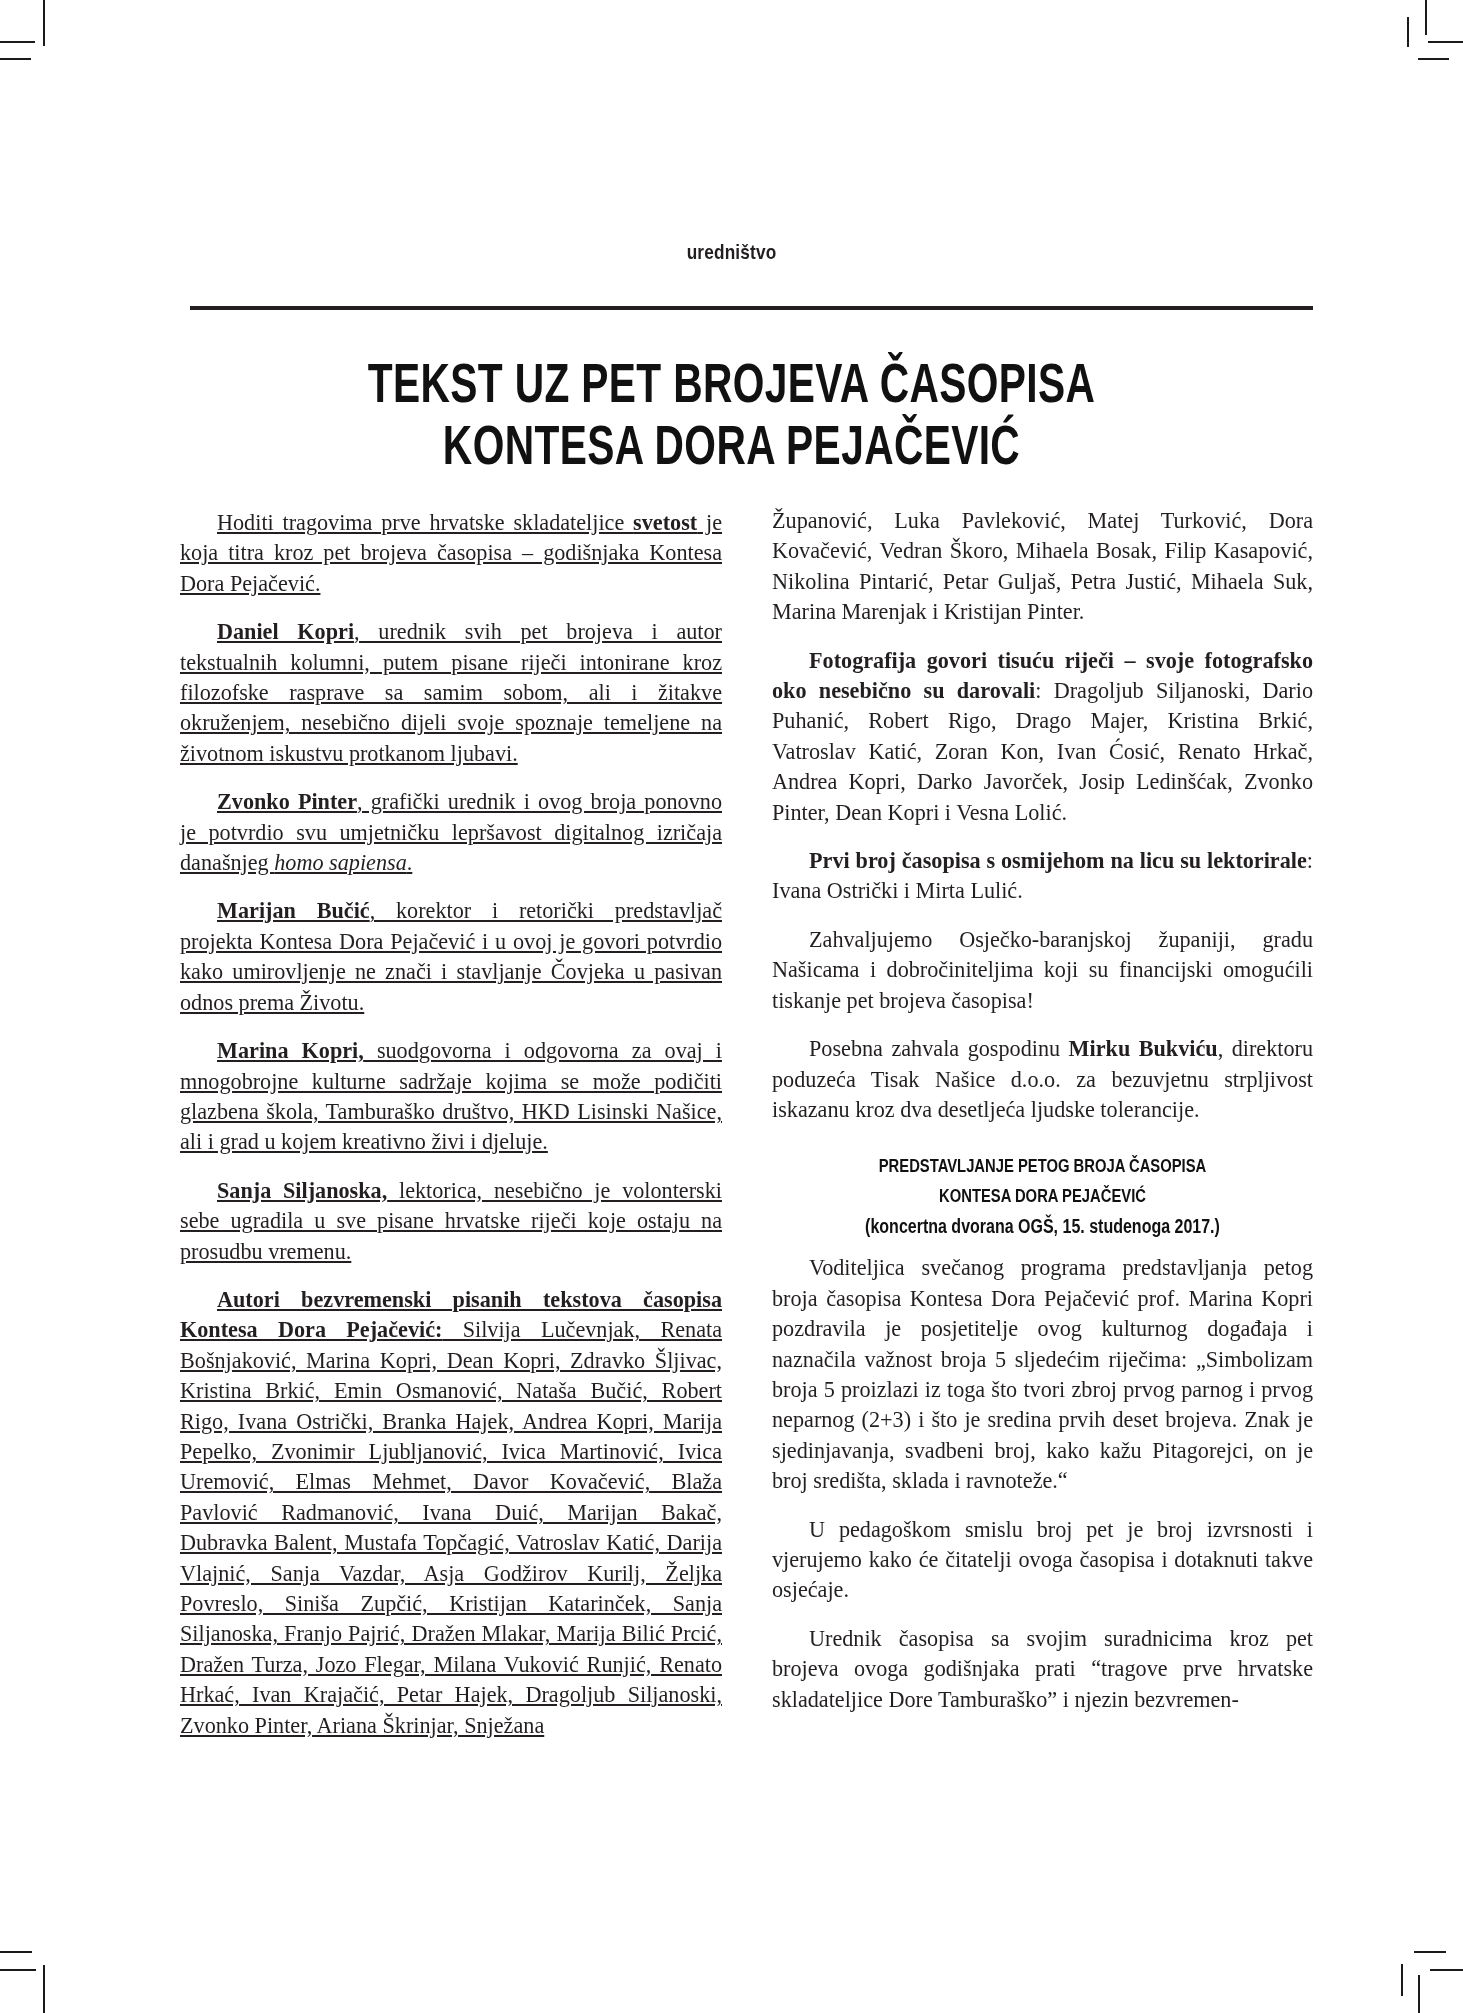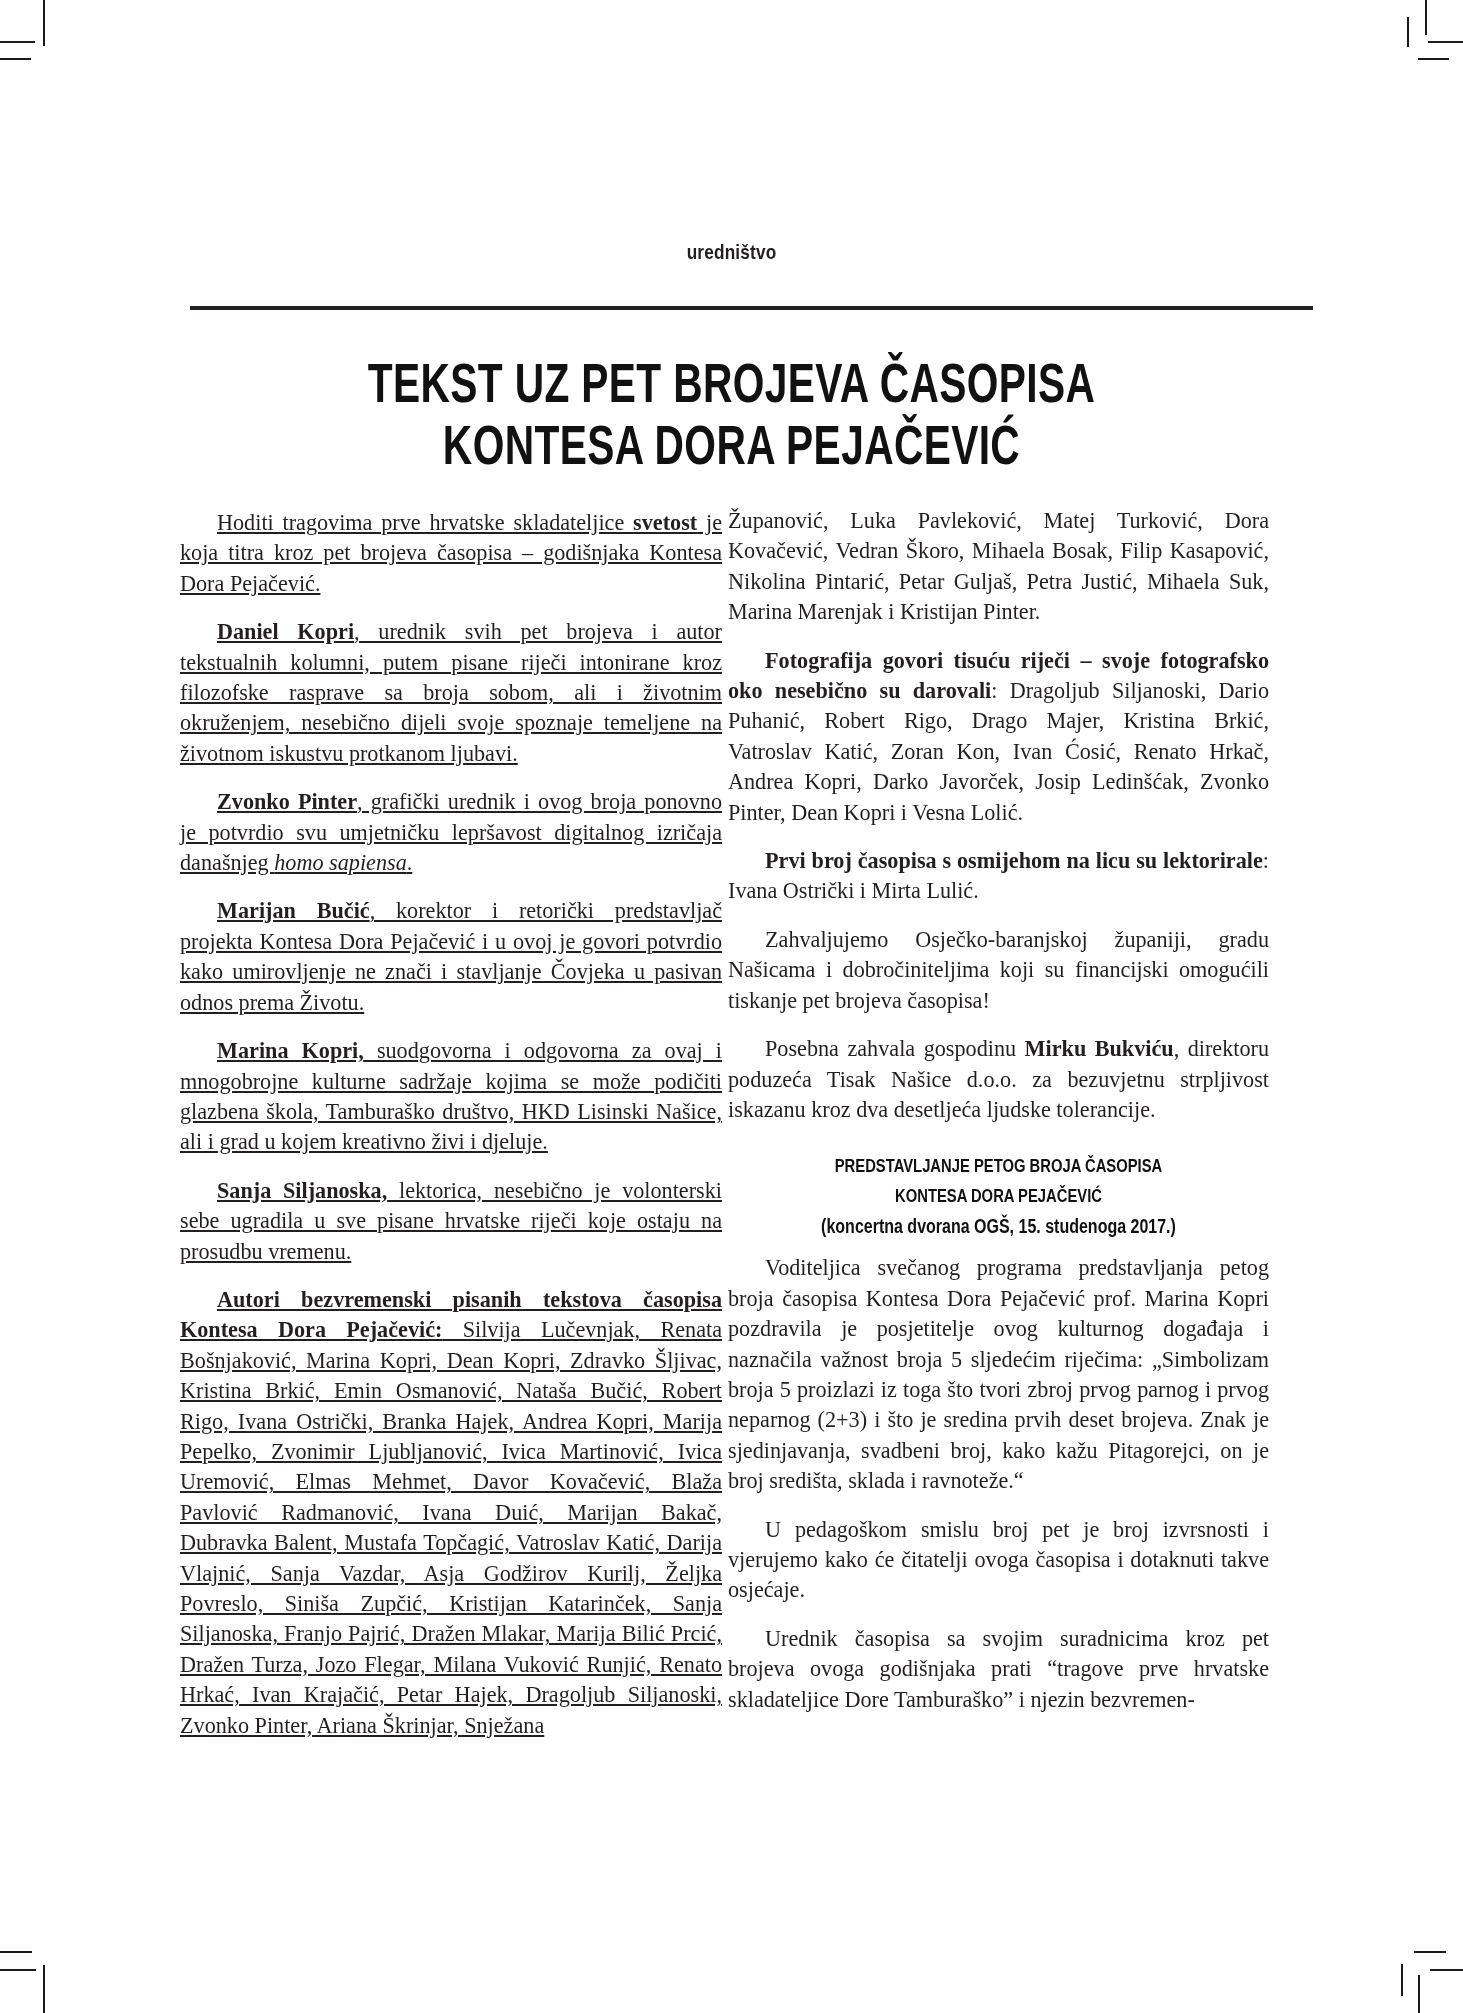--- a/index.html
+++ b/index.html
@@ -30,21 +30,21 @@
     letter-spacing: 0.5px;
   }
 
   .col {
     position: absolute; top: 508px;
     font-family: "Liberation Serif", serif;
     font-size: 22.2px; line-height: 30.4px;
     text-align: justify; hyphens: manual;
   }
   .col-left { left: 180px; width: 542px; text-decoration: underline; }
-  .col-right { left: 728px; width: 541px; top: 506px; }
+  .col-right { left: 772px; width: 541px; top: 506px; }
   .col p { margin: 0 0 18px 0; text-indent: 37px; }
   .col p.noindent { text-indent: 0; }
   .col b { font-weight: bold; }
   .col i { font-style: italic; }
 
   .sub-heading {
     font-family: "Liberation Sans", sans-serif; font-weight: bold;
     text-align: center; font-size: 18.5px; line-height: 30px;
     transform: scaleX(0.8); transform-origin: center;
     margin: 26px 0 12px 0; color: #111;
@@ -76,21 +76,21 @@
 <div class="section-label">uredništvo</div>
 <div class="rule"></div>
 
 <div class="title">
   <div>TEKST UZ PET BROJEVA ČASOPISA</div>
   <div>KONTESA DORA PEJAČEVIĆ</div>
 </div>
 
 <div class="col col-left">
   <p><span>Hoditi tragovima prve hrvatske skladateljice </span><b>sve­tost</b><span> je koja titra kroz pet brojeva časopisa – godiš­njaka Kontesa Dora Pejačević.</span></p>
-  <p><b>Daniel Kopri</b><span>, urednik svih pet brojeva i autor tekstualnih kolumni, putem pisane riječi intonira­ne kroz filozofske rasprave sa broja sobom, ali i ži­votnim okruženjem, nesebično dijeli svoje spoznaje temeljene na životnom iskustvu protkanom ljubavi.</span></p>
+  <p><b>Daniel Kopri</b><span>, urednik svih pet brojeva i autor tekstualnih kolumni, putem pisane riječi intonira­ne kroz filozofske rasprave sa samim sobom, ali i ži­takve okruženjem, nesebično dijeli svoje spoznaje temeljene na životnom iskustvu protkanom ljubavi.</span></p>
   <p><b>Zvonko Pinter</b><span>, grafički urednik i ovog broja po­novno je potvrdio svu umjetničku lepršavost digital­nog izričaja današnjeg </span><i>homo sapiensa</i><span>.</span></p>
   <p><b>Marijan Bučić</b><span>, korektor i retorički predstavljač projekta Kontesa Dora Pejačević i u ovoj je govori potvrdio kako umirovljenje ne znači i stavljanje Čo­vjeka u pasivan odnos prema Životu.</span></p>
   <p><b>Marina Kopri,</b><span> suodgovorna i odgovorna za ovaj i mnogobrojne kulturne sadržaje kojima se može podičiti glazbena škola, Tamburaško društvo, HKD Lisinski Našice, ali i grad u kojem kreativno živi i djeluje.</span></p>
   <p><b>Sanja Siljanoska,</b><span> lektorica, nesebično je volon­terski sebe ugradila u sve pisane hrvatske riječi koje ostaju na prosudbu vremenu.</span></p>
   <p><b>Autori bezvremenski pisanih tekstova časopisa Kontesa Dora Pejačević:</b><span> Silvija Lučevnjak, Rena­ta Bošnjaković, Marina Kopri, Dean Kopri, Zdrav­ko Šljivac, Kristina Brkić, Emin Osmanović, Nataša Bučić, Robert Rigo, Ivana Ostrički, Branka Hajek, Andrea Kopri, Marija Pepelko, Zvonimir Ljubljano­vić, Ivica Martinović, Ivica Uremović, Elmas Meh­met, Davor Kovačević, Blaža Pavlović Radmanović, Ivana Duić, Marijan Bakač, Dubravka Balent, Mu­stafa Topčagić, Vatroslav Katić, Darija Vlajnić, Sanja Vazdar, Asja Godžirov Kurilj, Željka Povreslo, Siniša Zupčić, Kristijan Katarinček, Sanja Siljanoska, Fra­njo Pajrić, Dražen Mlakar, Marija Bilić Prcić, Dražen Turza, Jozo Flegar, Milana Vuković Runjić, Renato Hrkać, Ivan Krajačić, Petar Hajek, Dragoljub Si­ljanoski, Zvonko Pinter, Ariana Škrinjar, Snježana</span></p>
 </div>
 
 <div class="col col-right">
   <p class="noindent">Županović, Luka Pavleković, Matej Turković, Dora Kovačević, Vedran Škoro, Mihaela Bosak, Filip Ka­sapović, Nikolina Pintarić, Petar Guljaš, Petra Justić, Mihaela Suk, Marina Marenjak i Kristijan Pinter.</p>
   <p><b>Fotografija govori tisuću riječi – svoje fotograf­sko oko nesebično su darovali</b><span>: Dragoljub Siljanoski, Dario Puhanić, Robert Rigo, Drago Majer, Kristina Brkić, Vatroslav Katić, Zoran Kon, Ivan Ćosić, Rena­to Hrkač, Andrea Kopri, Darko Javorček, Josip Le­dinšćak, Zvonko Pinter, Dean Kopri i Vesna Lolić.</span></p>

